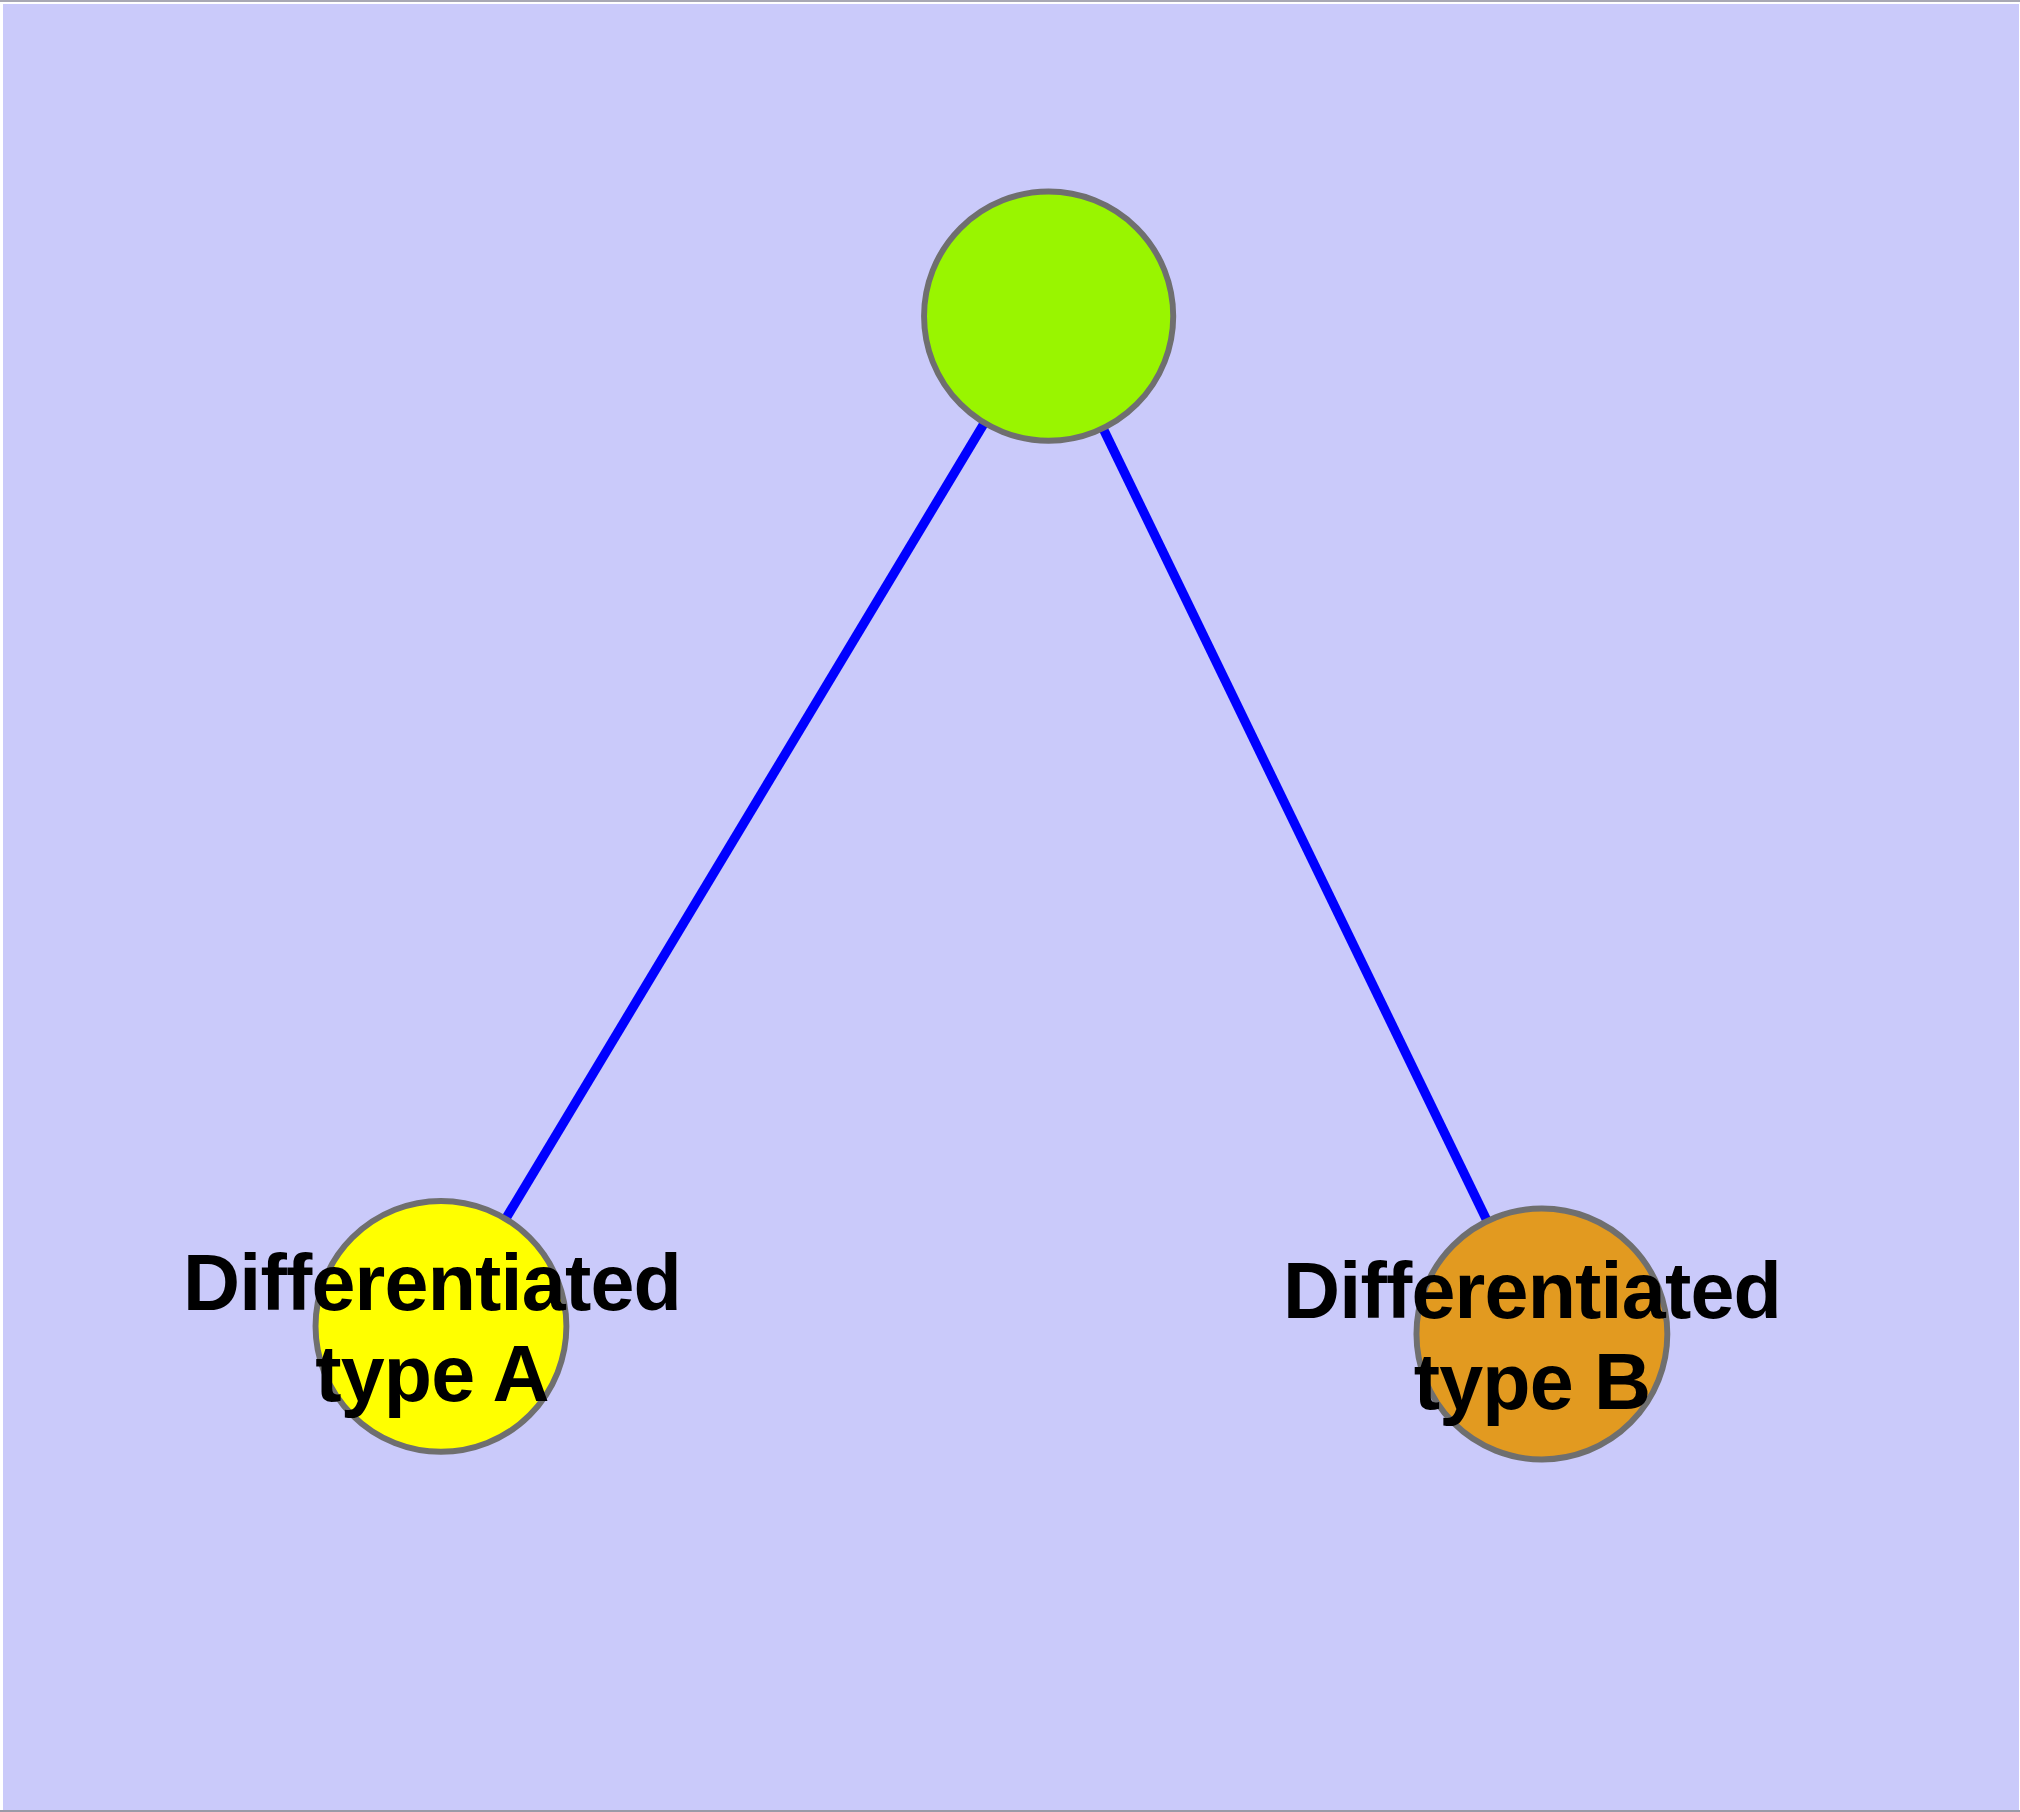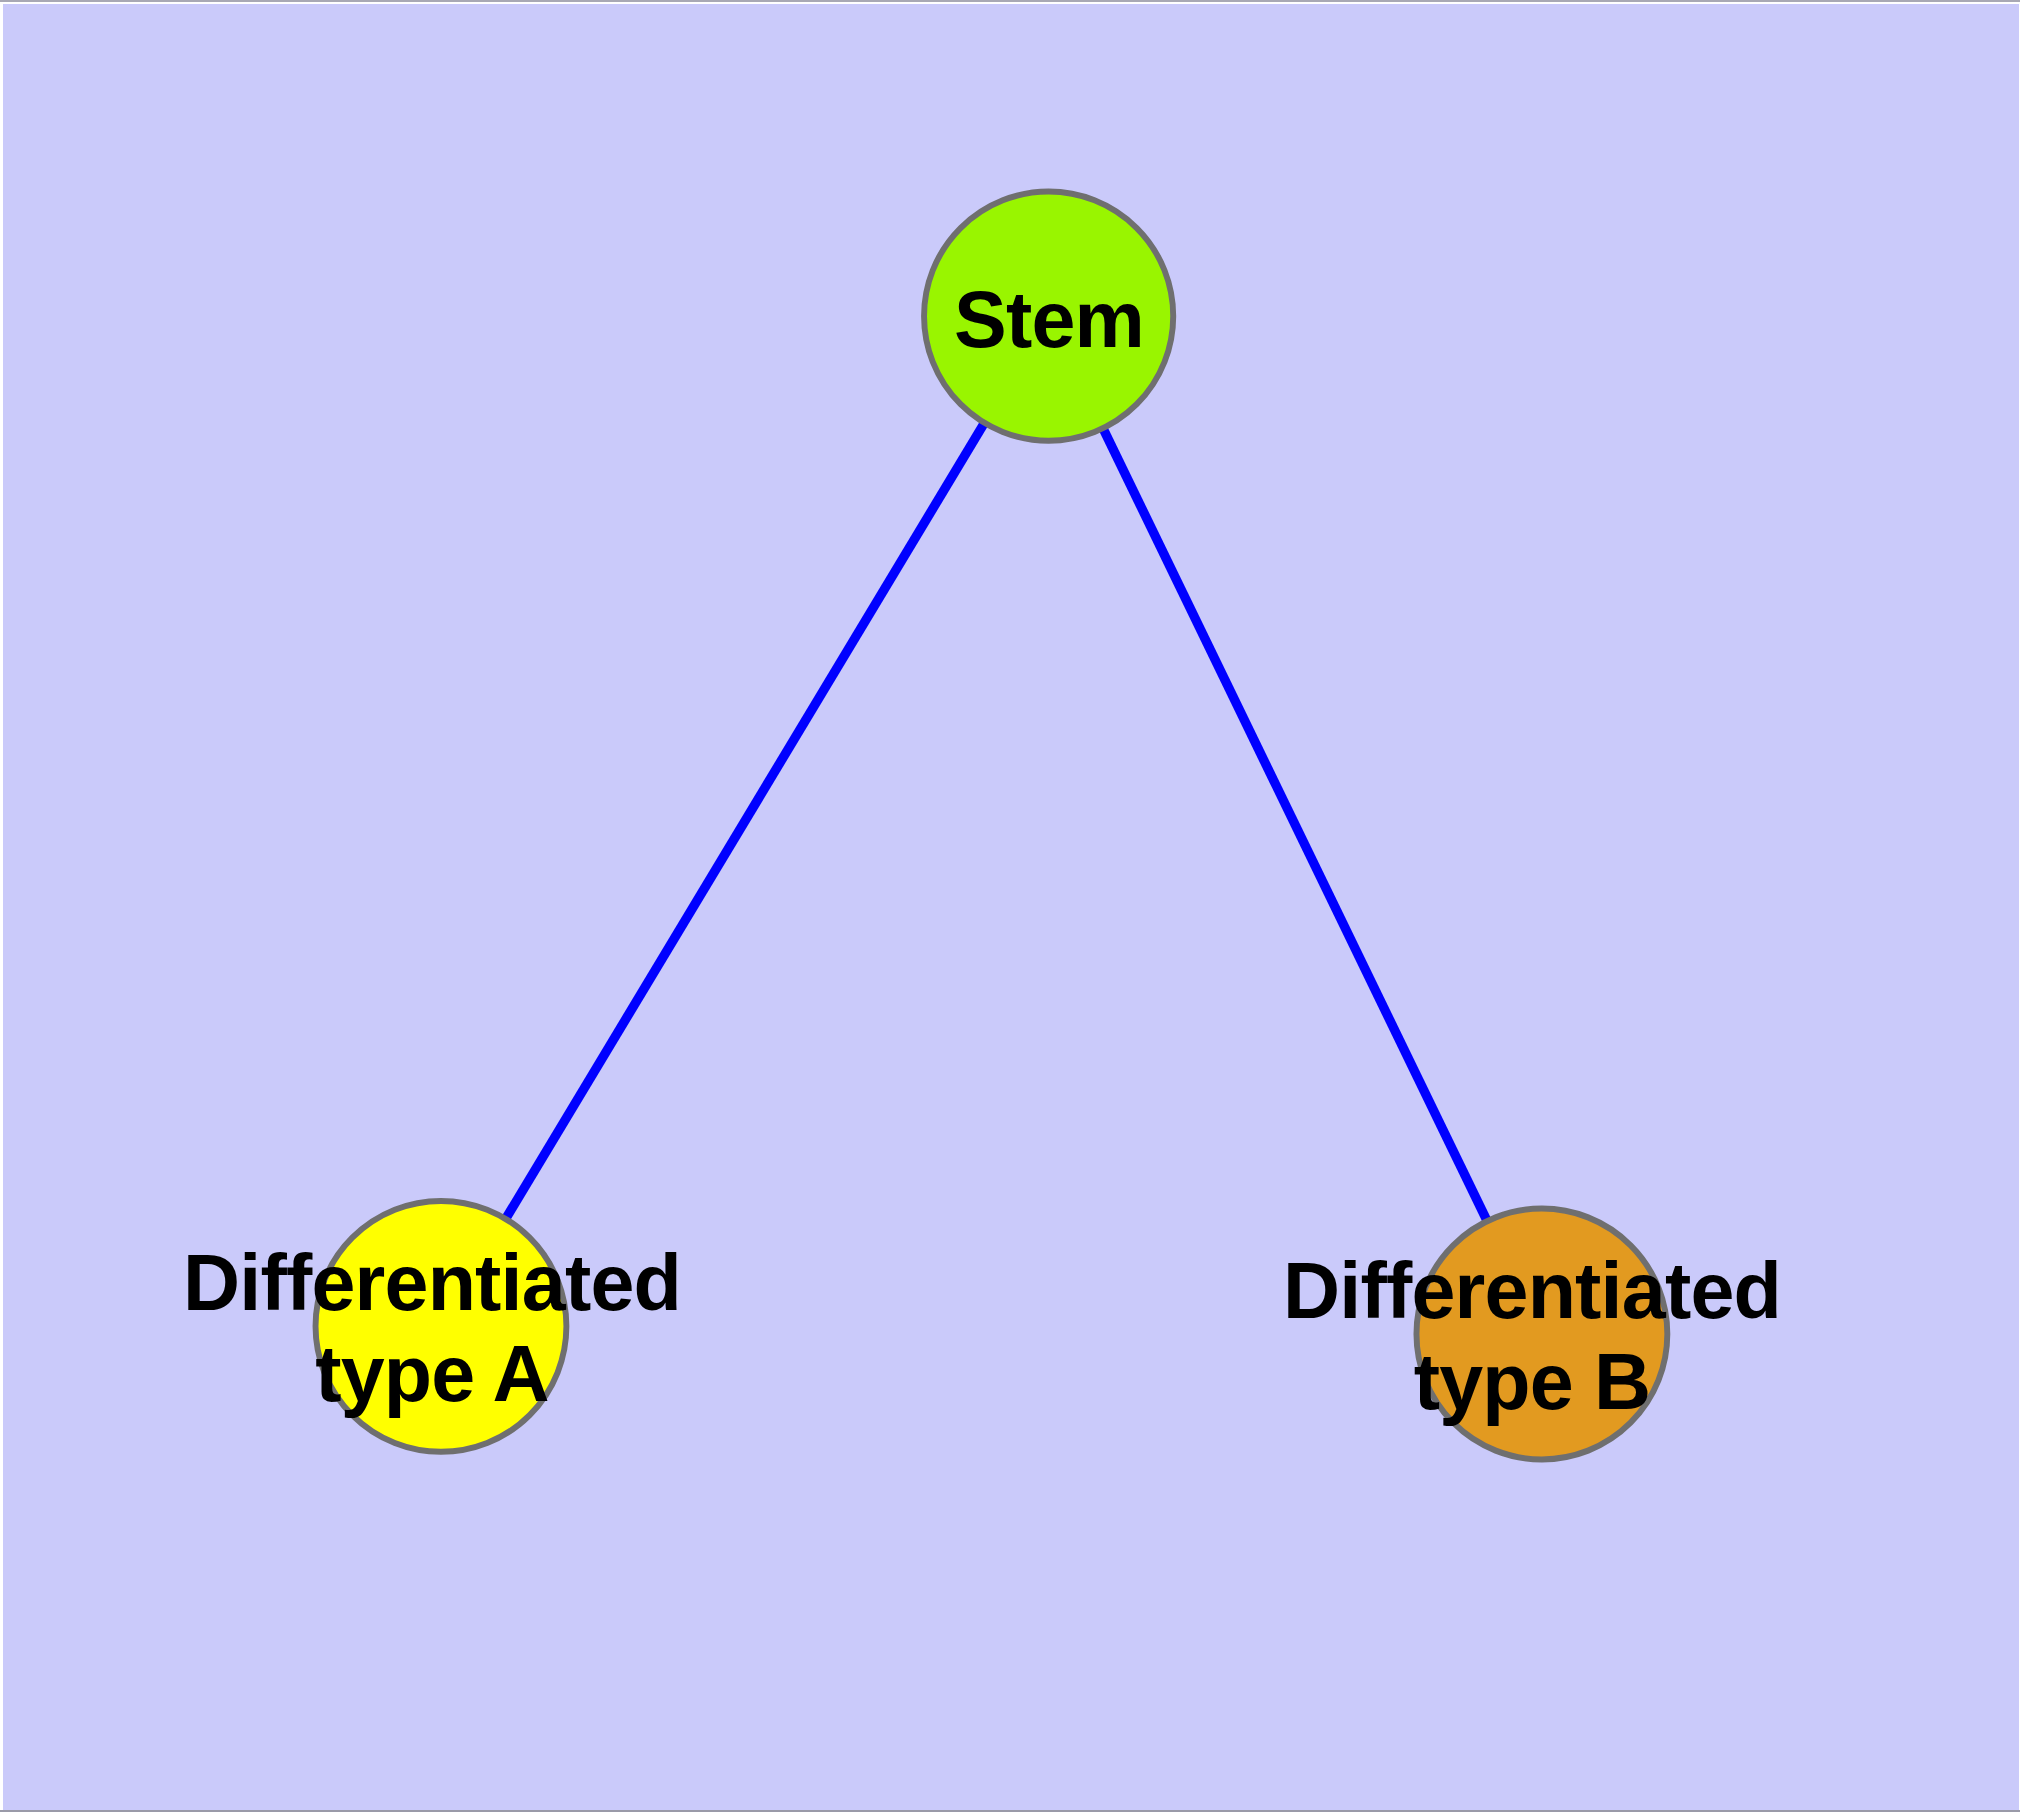--- a/index.html
+++ b/index.html
@@ -63,21 +63,20 @@
   <svg class="graph-svg" viewBox="0 0 2384 2138" xmlns="http://www.w3.org/2000/svg">
 
     <line x1="1237" y1="373" x2="520" y2="1565" stroke-width="11" stroke="#0000ff"></line>
     <line x1="1237" y1="373" x2="1819" y2="1574" stroke-width="11" stroke="#0000ff"></line>
 
     <circle cx="1237" cy="373" r="147" stroke-width="7" fill="#99f500" stroke="#6f6f6f"></circle>
     <circle cx="520" cy="1565" r="148" stroke-width="7" fill="#ffff00" stroke="#6f6f6f"></circle>
     <circle cx="1819" cy="1574" r="148" stroke-width="7" fill="#e29a20" stroke="#6f6f6f"></circle>
   </svg>
 
-  <div class="node-label label-stem" data-bind="diagram.nodes.0.label" data-bind-style="color:diagram.text_color" style="color: rgb(0, 0, 0);">Stem</div>
 
   <div class="node-label label-type-a" data-bind="diagram.nodes.1.label" data-bind-style="color:diagram.text_color" style="color: rgb(0, 0, 0);">Differentiated
 type A</div>
 
   <div class="node-label label-type-b" data-bind="diagram.nodes.2.label" data-bind-style="color:diagram.text_color" style="color: rgb(0, 0, 0);">Differentiated
 type B</div>
 
   <div class="hairline-top"></div>
   <div class="hairline-bottom"></div>
 </div>

